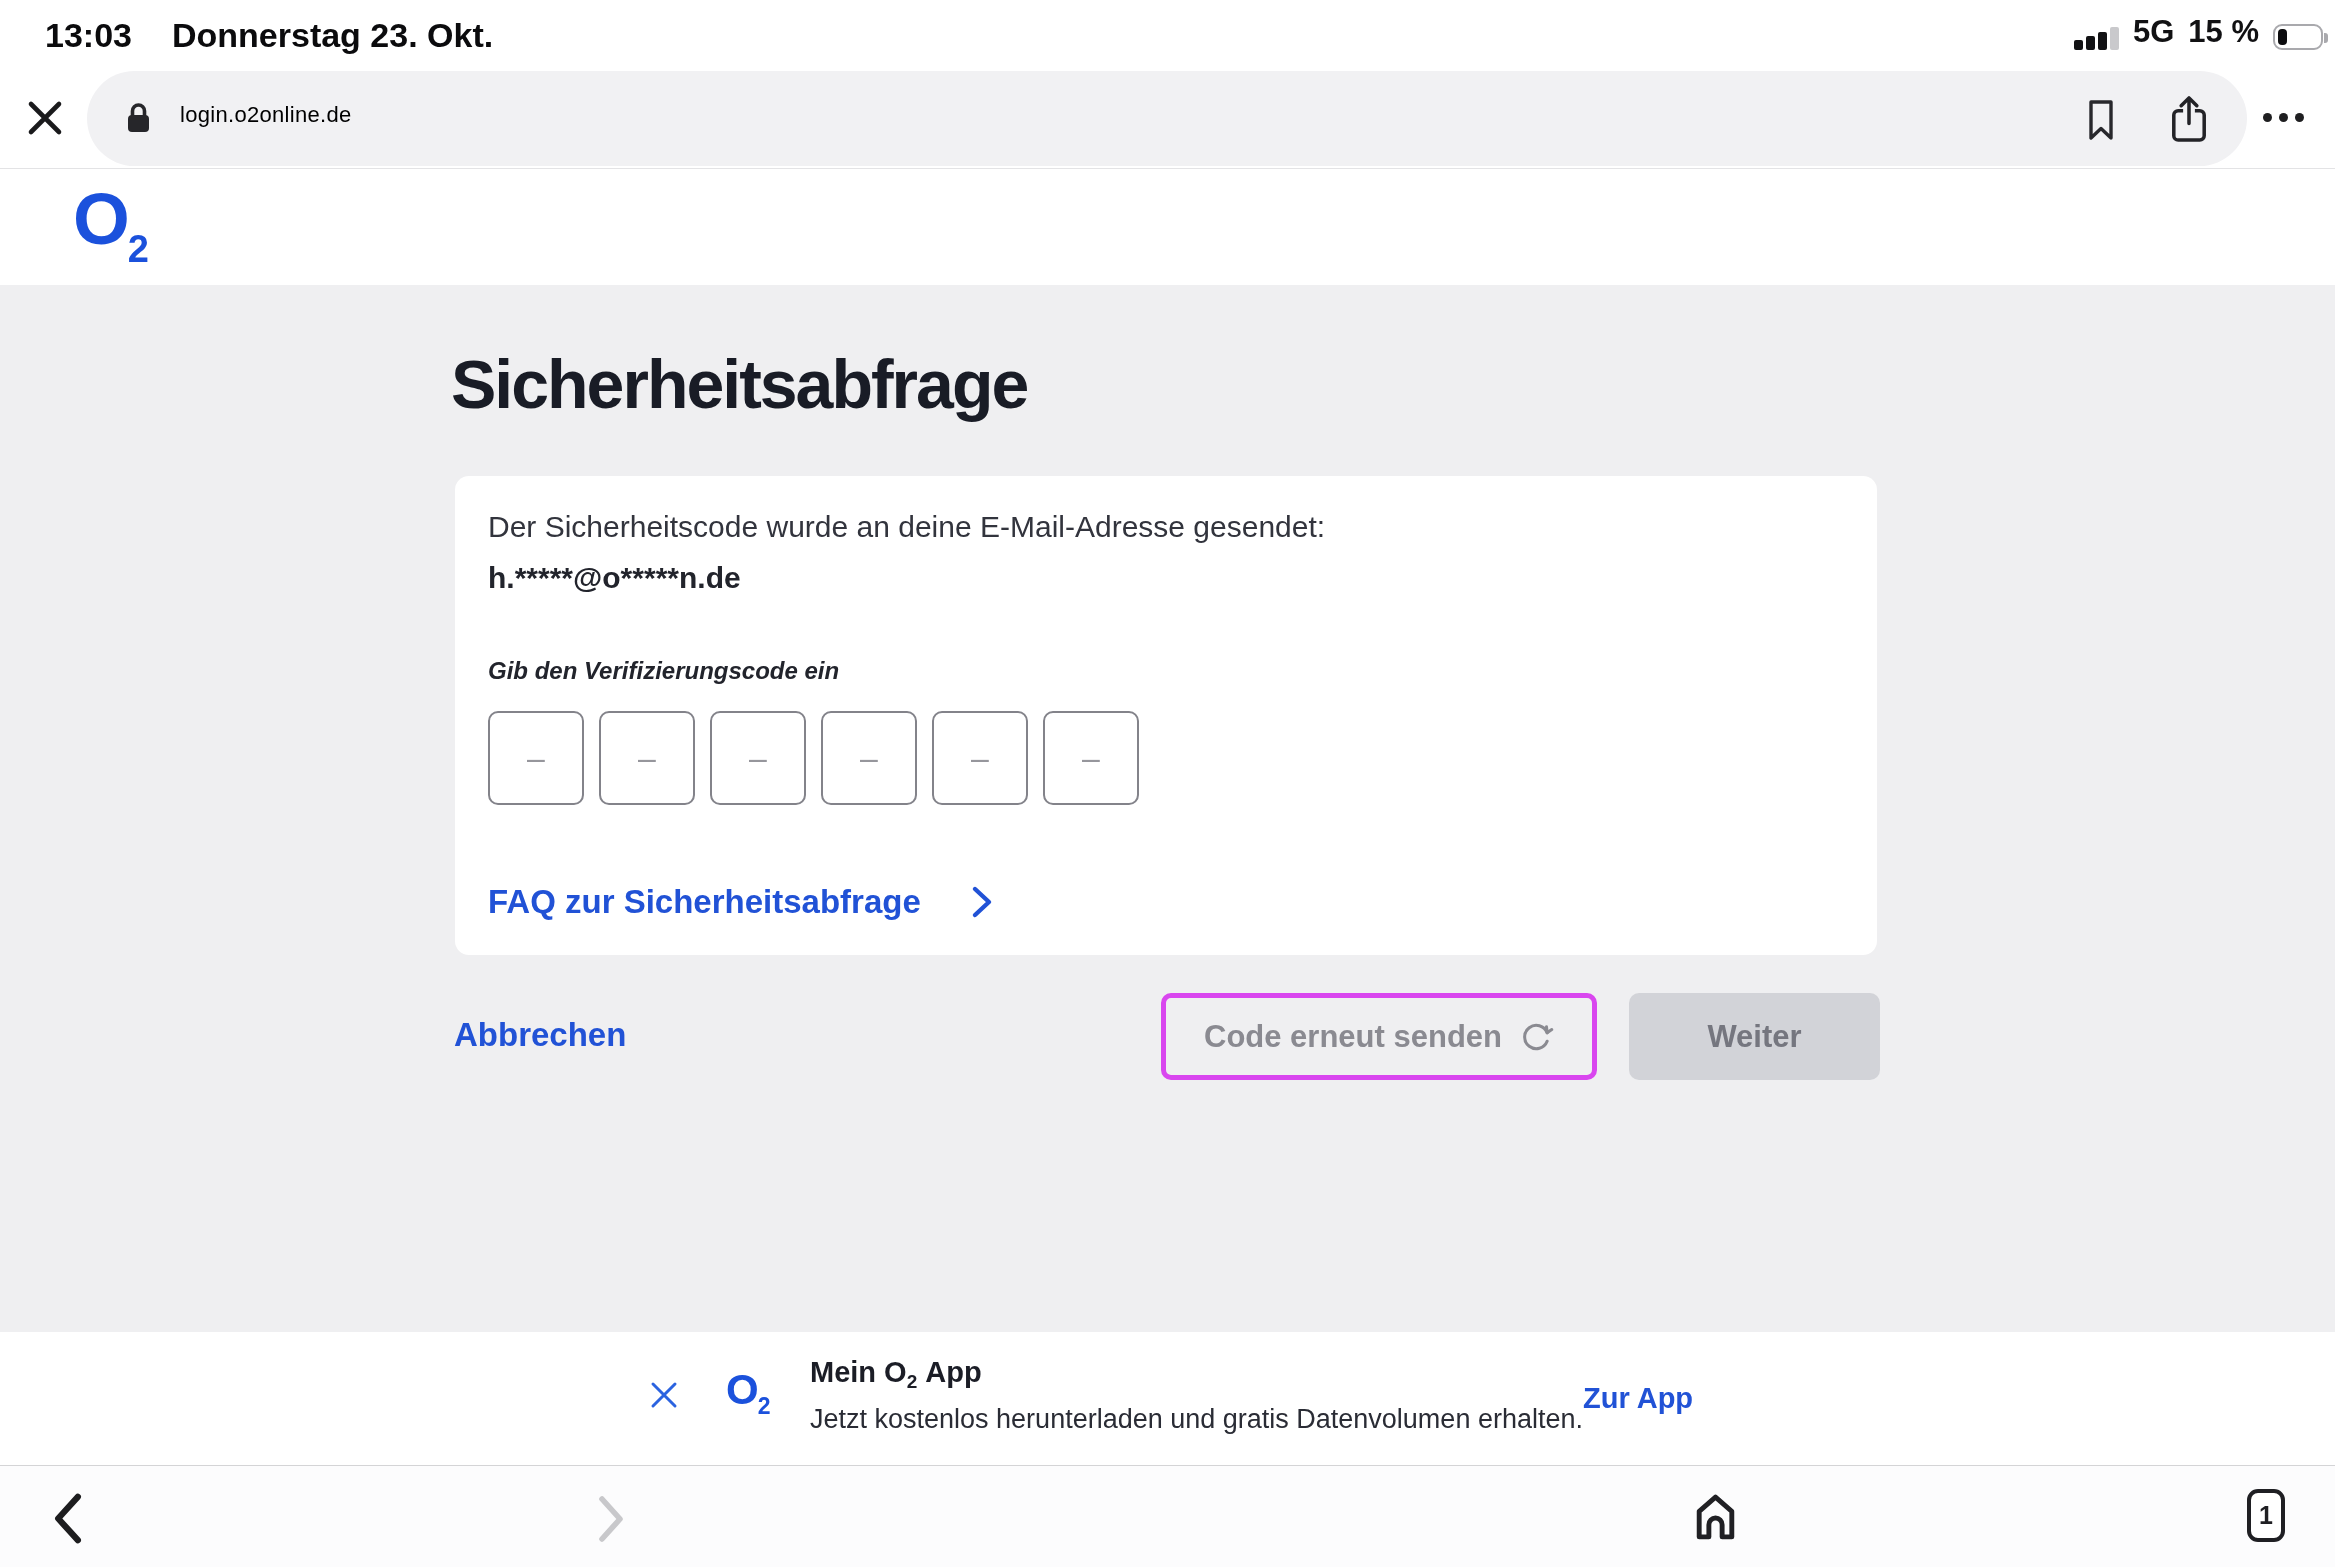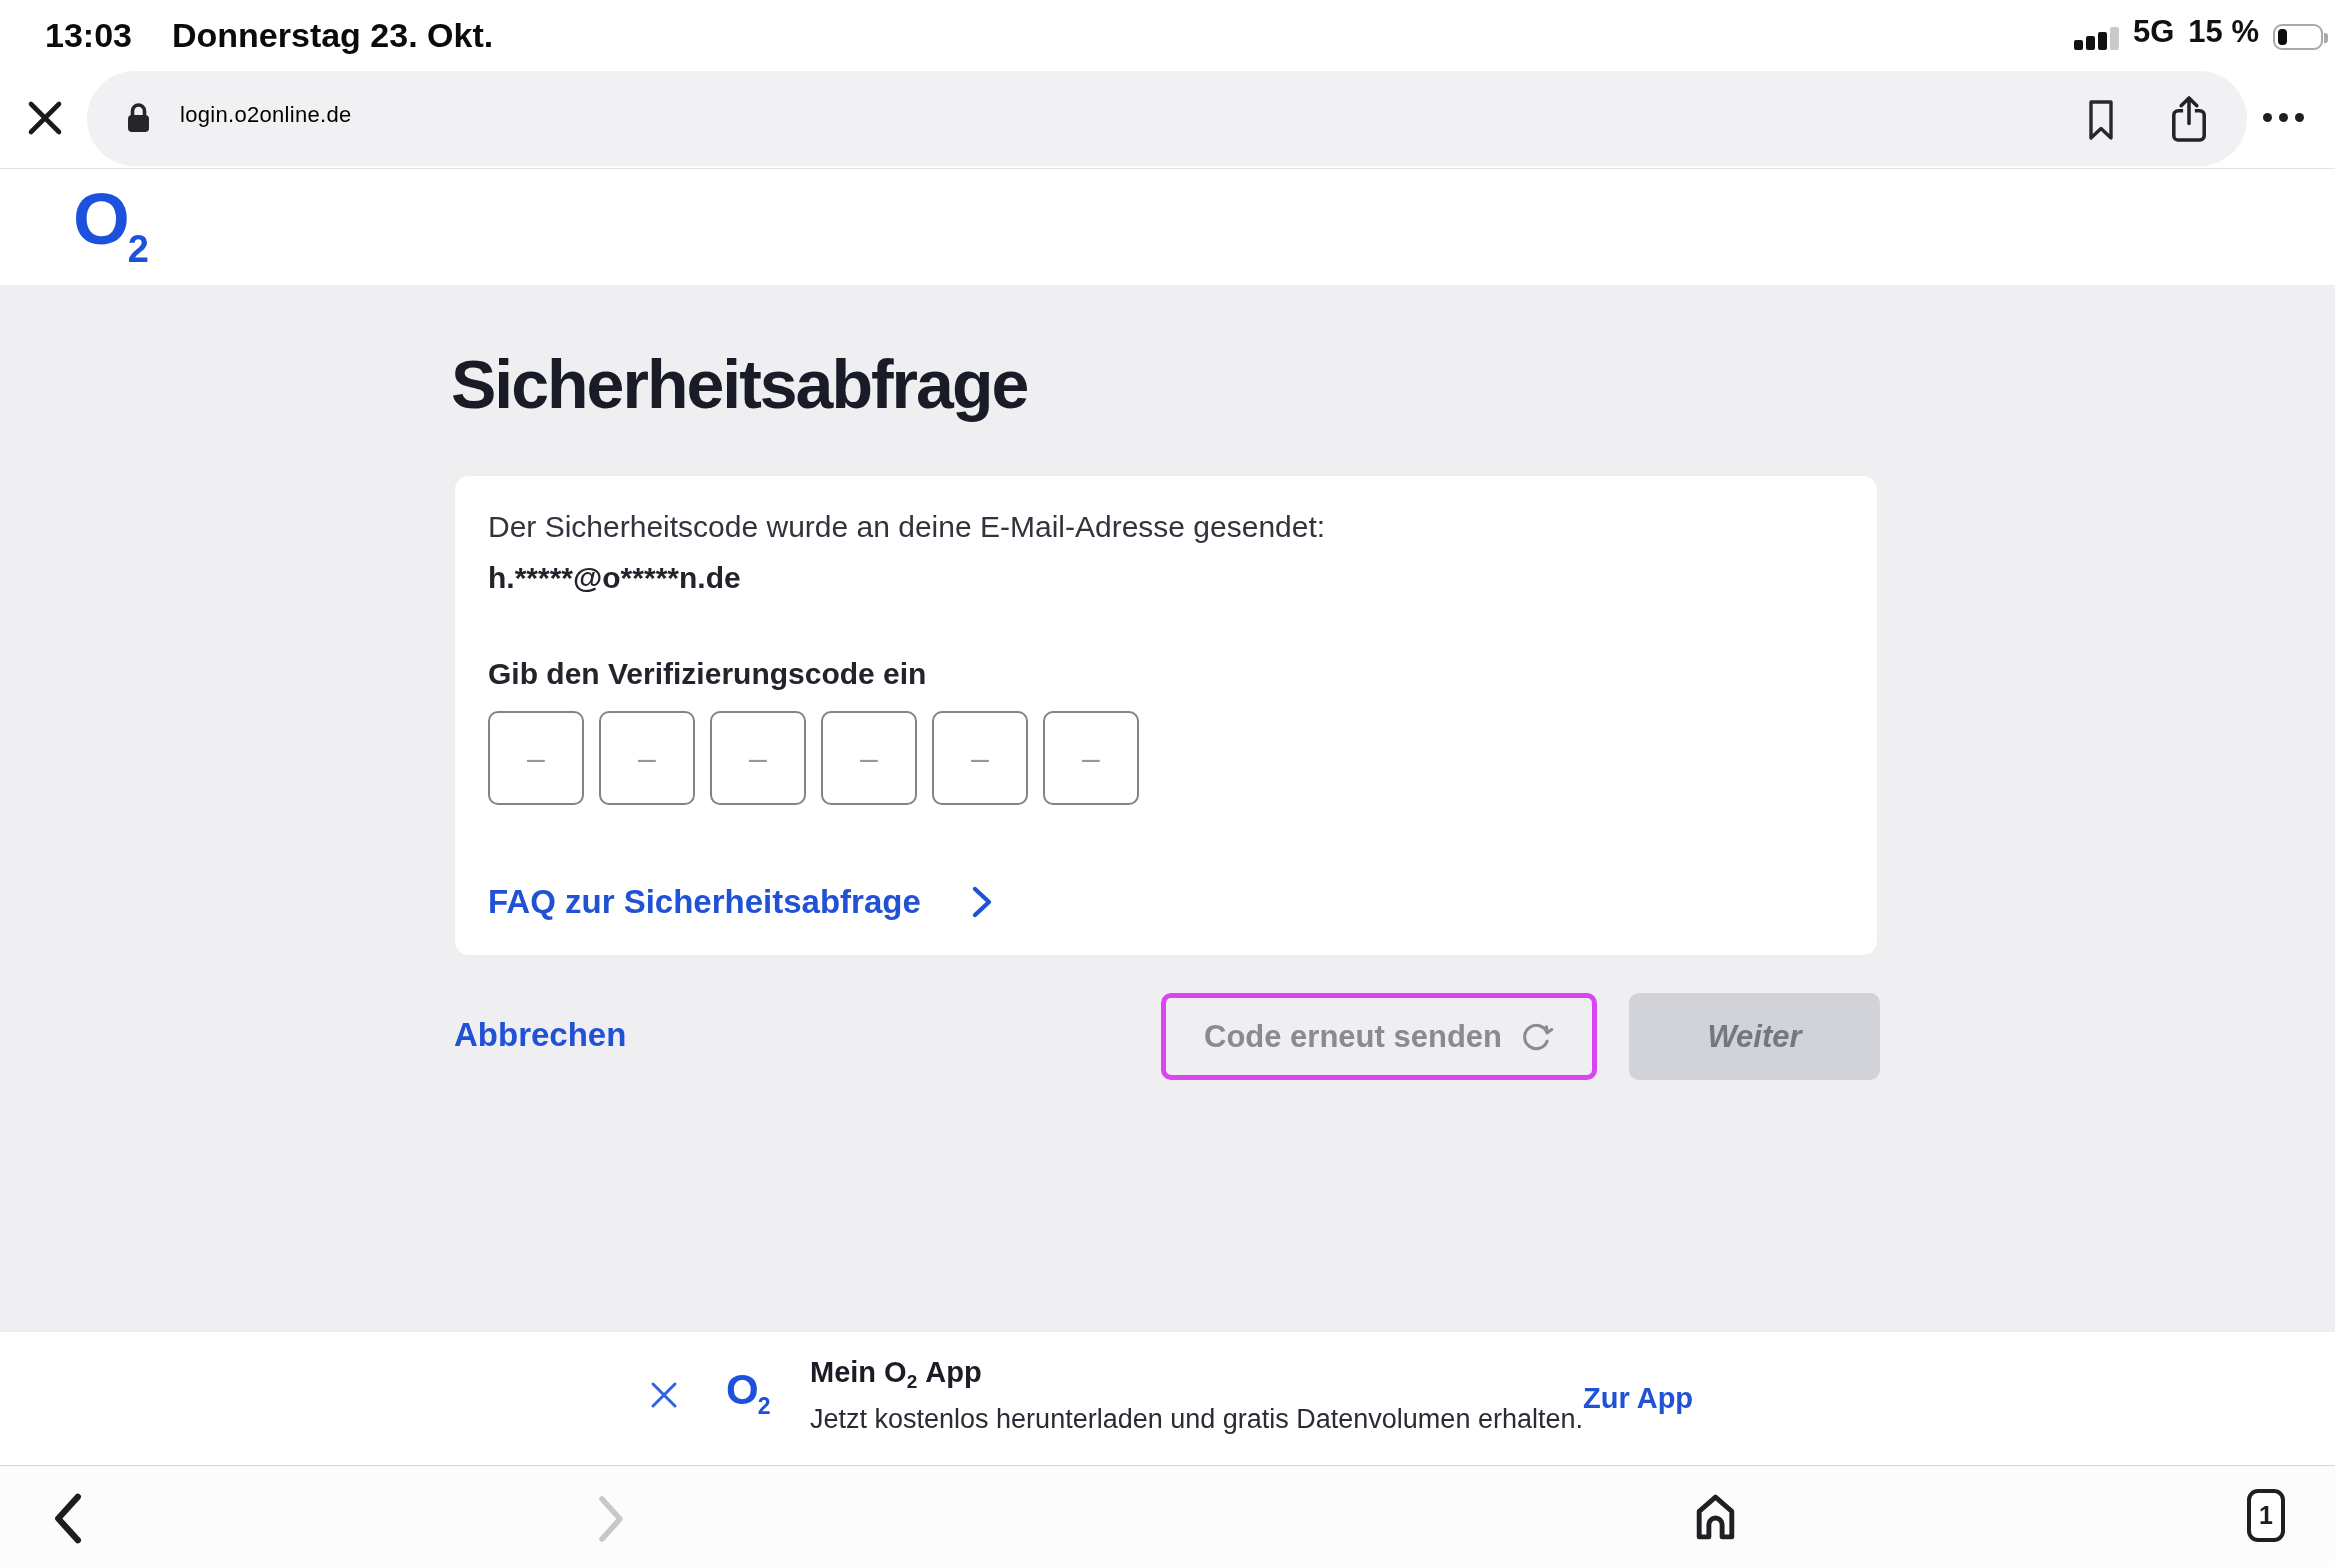--- a/index.html
+++ b/index.html
@@ -49,35 +49,35 @@
   .o2-logo{left:73px;top:182px;color:var(--brand-blue);}
   .o2-logo .O{font-size:73px;font-weight:700;line-height:1;}
   .o2-logo .sub{font-size:38px;font-weight:700;vertical-align:-18px;margin-left:-2px;}
 
   
   .content-bg{left:0;top:285px;width:2335px;height:1047px;background:#efeff1;}
   .page-title{left:451px;top:345px;font-size:68px;font-weight:700;color:var(--heading);letter-spacing:-2px;}
   .card{left:455px;top:476px;width:1422px;height:479px;background:#ffffff;border-radius:14px;}
   .card-info{left:488px;top:505px;font-size:30px;color:#32343d;line-height:44px;}
   .card-email{left:488px;top:556px;font-size:30px;font-weight:700;color:#22242c;line-height:44px;}
-  .code-label{left:488px;top:657px;font-size:30px;font-weight:700;color:#22242c;}
+  .code-label{left:488px;top:657px;font-size:24px;font-weight:700;color:#22242c;font-style:italic;}
   .code-row{left:488px;top:711px;display:flex;gap:15px;}
   .code-box{width:96px;height:94px;border:2px solid #83838a;border-radius:10px;background:#fff;
     display:flex;align-items:center;justify-content:center;cursor:text;}
   .code-box .dash{font-size:32px;color:#96969c;line-height:1;}
   .faq-link{left:488px;top:883px;display:flex;align-items:center;gap:48px;cursor:pointer;}
   .faq-text{font-size:33px;font-weight:700;color:var(--link-blue);}
 
   
   .cancel-link{left:454px;top:1016px;font-size:33px;font-weight:700;color:var(--link-blue);cursor:pointer;}
   .resend-btn{left:1161px;top:993px;width:436px;height:87px;border:5px solid #d946ef;border-radius:10px;
     background:transparent;display:flex;align-items:center;justify-content:center;gap:16px;cursor:default;}
   .resend-btn .label{font-size:31px;font-weight:700;color:var(--muted);}
   .next-btn{left:1629px;top:993px;width:251px;height:87px;border-radius:10px;background:var(--disabled-bg);
-    display:flex;align-items:center;justify-content:center;cursor:default;font-style:italic;}
+    display:flex;align-items:center;justify-content:center;cursor:default;}
   .next-btn .label{font-size:31px;font-weight:700;color:var(--disabled-text);}
 
   
   .app-banner{left:0;top:1333px;width:2335px;height:133px;background:#ffffff;}
   .banner-close{left:649px;top:1380px;width:32px;height:32px;cursor:pointer;}
   .banner-logo{left:726px;top:1366px;color:var(--brand-blue);}
   .banner-logo .O{font-size:42px;font-weight:700;}
   .banner-logo .sub{font-size:23px;font-weight:700;vertical-align:-10px;margin-left:-1px;}
   .banner-title{left:810px;top:1356px;font-size:29px;font-weight:700;color:#1b1d26;}
   .banner-title .sub{font-size:19px;vertical-align:-6px;}

